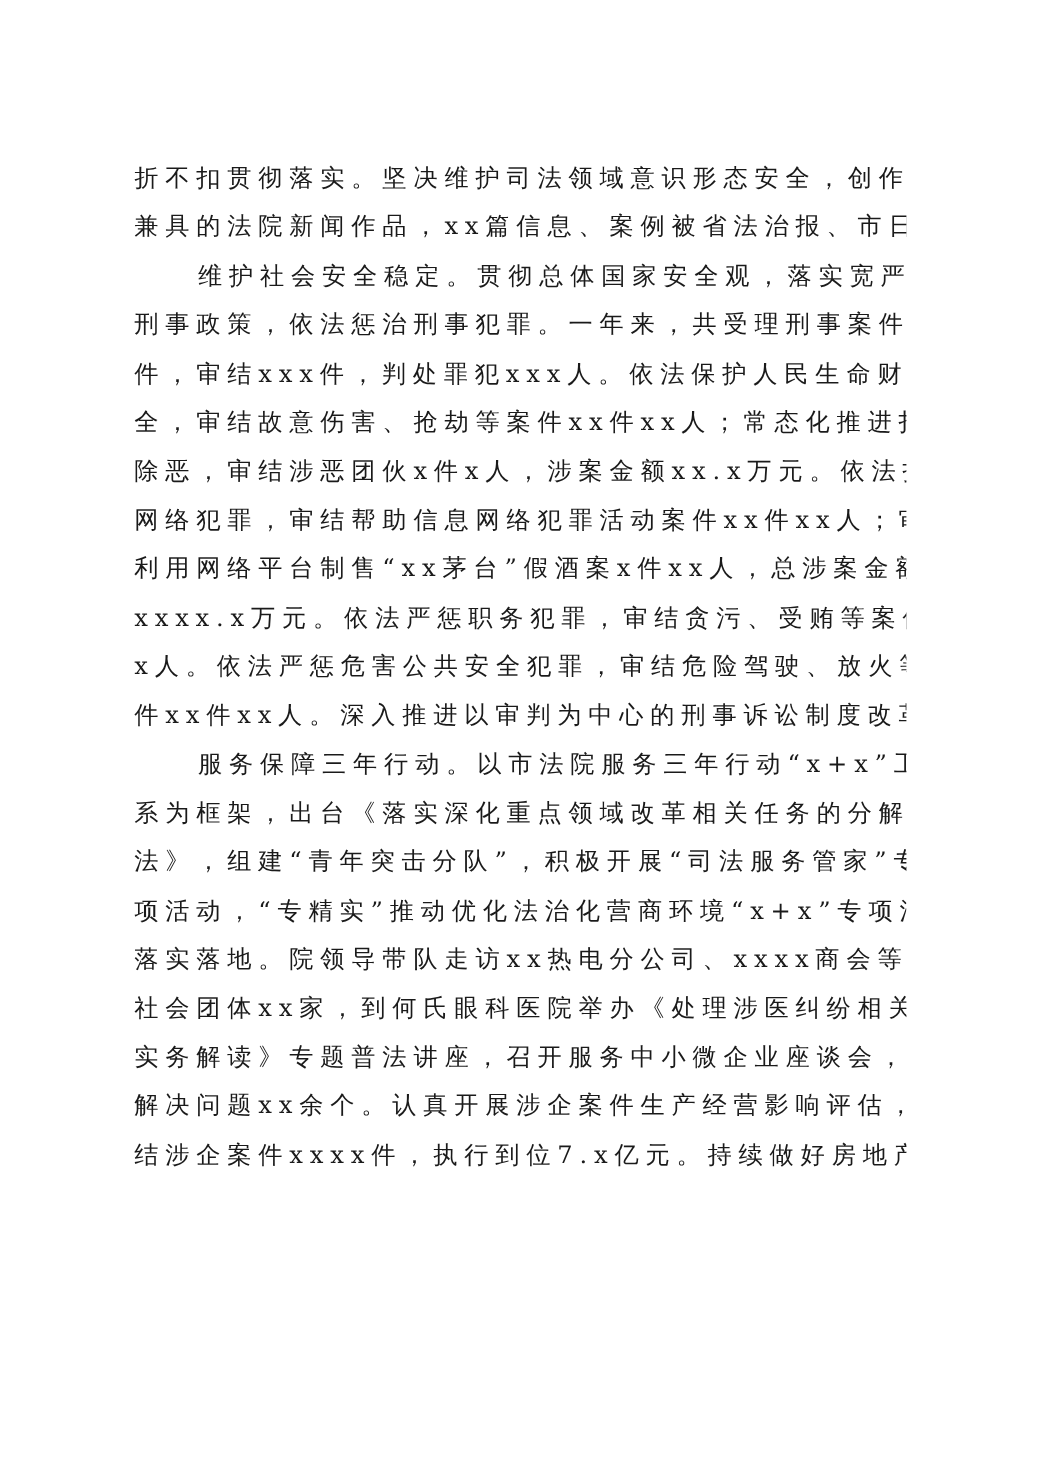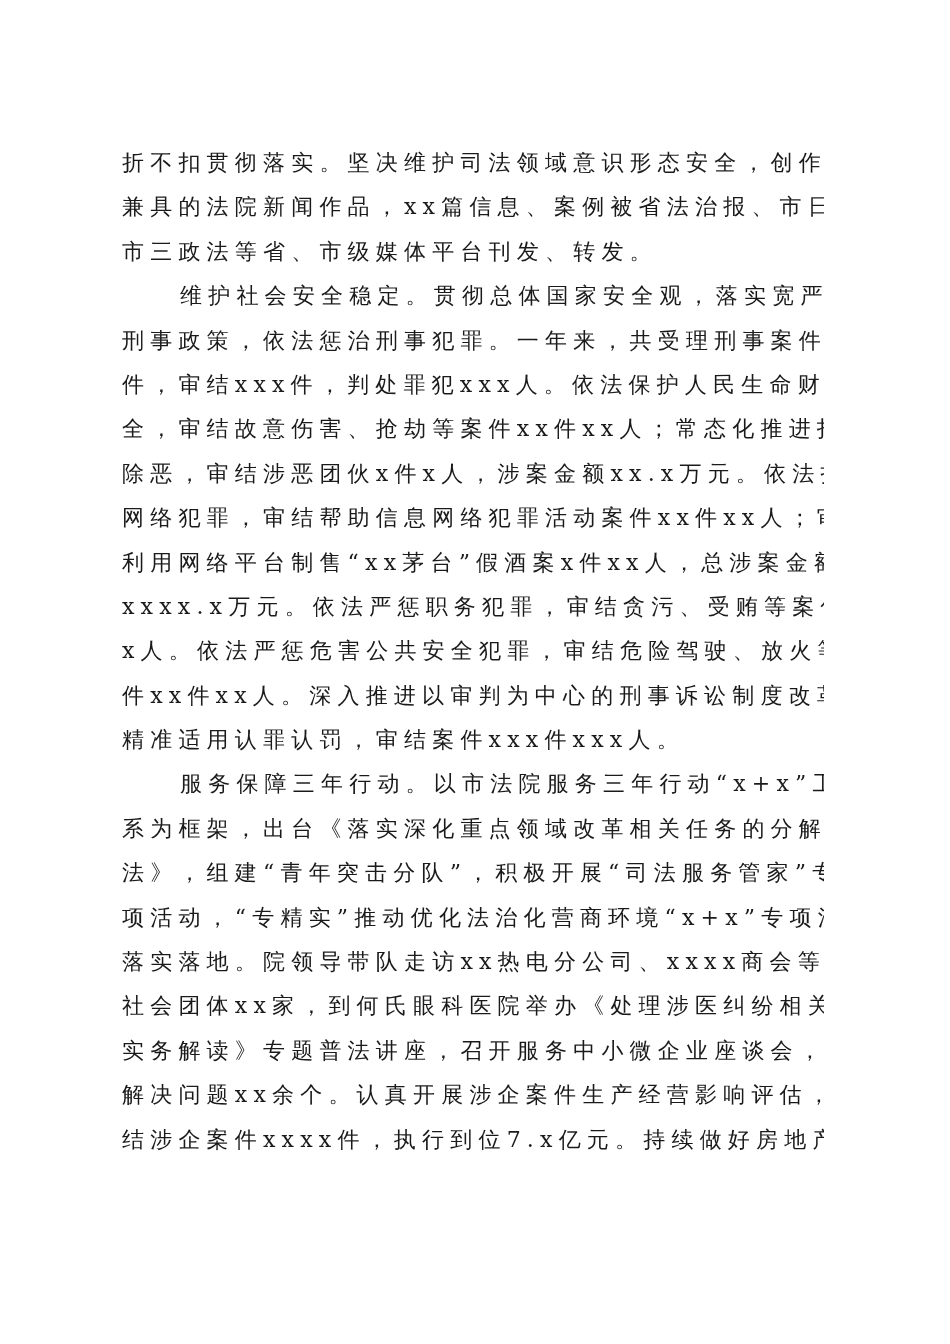--- a/index.html
+++ b/index.html
@@ -46,35 +46,33 @@
     }
   </style>
 </head>
 <body>
 
 <div class="page">
 
   <div class="para">
     <span class="line">折不扣贯彻落实。坚决维护司法领域意识形态安全，创作深活</span>
     <span class="line">兼具的法院新闻作品，xx篇信息、案例被省法治报、市日报、</span>
-    <span class="line last">市三政法等省、市级媒体平台刊发、转发。</span>
   </div>
 
   <div class="para">
     <span class="line indent">维护社会安全稳定。贯彻总体国家安全观，落实宽严相济</span>
     <span class="line">刑事政策，依法惩治刑事犯罪。一年来，共受理刑事案件xxx</span>
     <span class="line">件，审结xxx件，判处罪犯xxx人。依法保护人民生命财产安</span>
     <span class="line">全，审结故意伤害、抢劫等案件xx件xx人；常态化推进扫黑</span>
     <span class="line">除恶，审结涉恶团伙x件x人，涉案金额xx.x万元。依法打击</span>
     <span class="line">网络犯罪，审结帮助信息网络犯罪活动案件xx件xx人；审结</span>
     <span class="line">利用网络平台制售“xx茅台”假酒案x件xx人，总涉案金额</span>
     <span class="line">xxxx.x万元。依法严惩职务犯罪，审结贪污、受贿等案件x件</span>
     <span class="line">x人。依法严惩危害公共安全犯罪，审结危险驾驶、放火等案</span>
     <span class="line">件xx件xx人。深入推进以审判为中心的刑事诉讼制度改革，</span>
-    <span class="line last">精准适用认罪认罚，审结案件xxx件xxx人。</span>
   </div>
 
   <div class="para">
     <span class="line indent">服务保障三年行动。以市法院服务三年行动“x+x”工作体</span>
     <span class="line">系为框架，出台《落实深化重点领域改革相关任务的分解办</span>
     <span class="line">法》，组建“青年突击分队”，积极开展“司法服务管家”专</span>
     <span class="line">项活动，“专精实”推动优化法治化营商环境“x+x”专项活动</span>
     <span class="line">落实落地。院领导带队走访xx热电分公司、xxxx商会等企业、</span>
     <span class="line">社会团体xx家，到何氏眼科医院举办《处理涉医纠纷相关法律</span>
     <span class="line">实务解读》专题普法讲座，召开服务中小微企业座谈会，协助</span>

